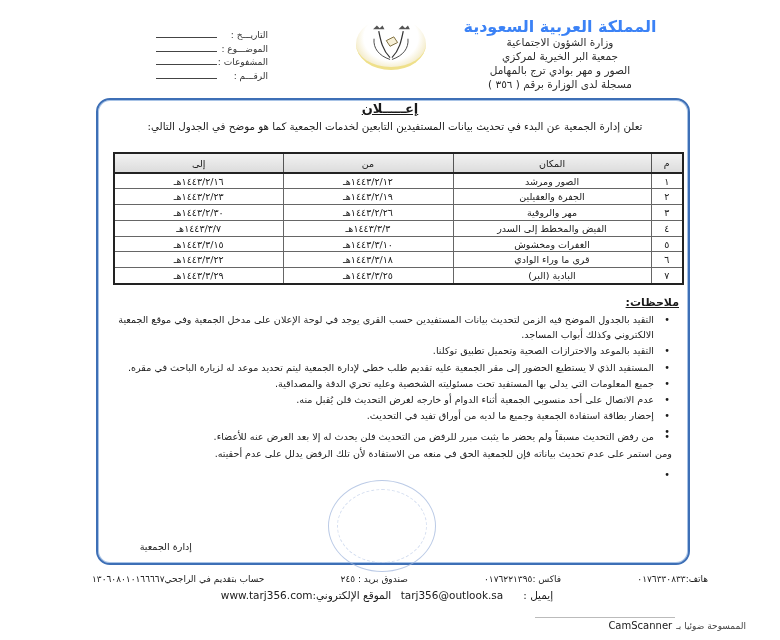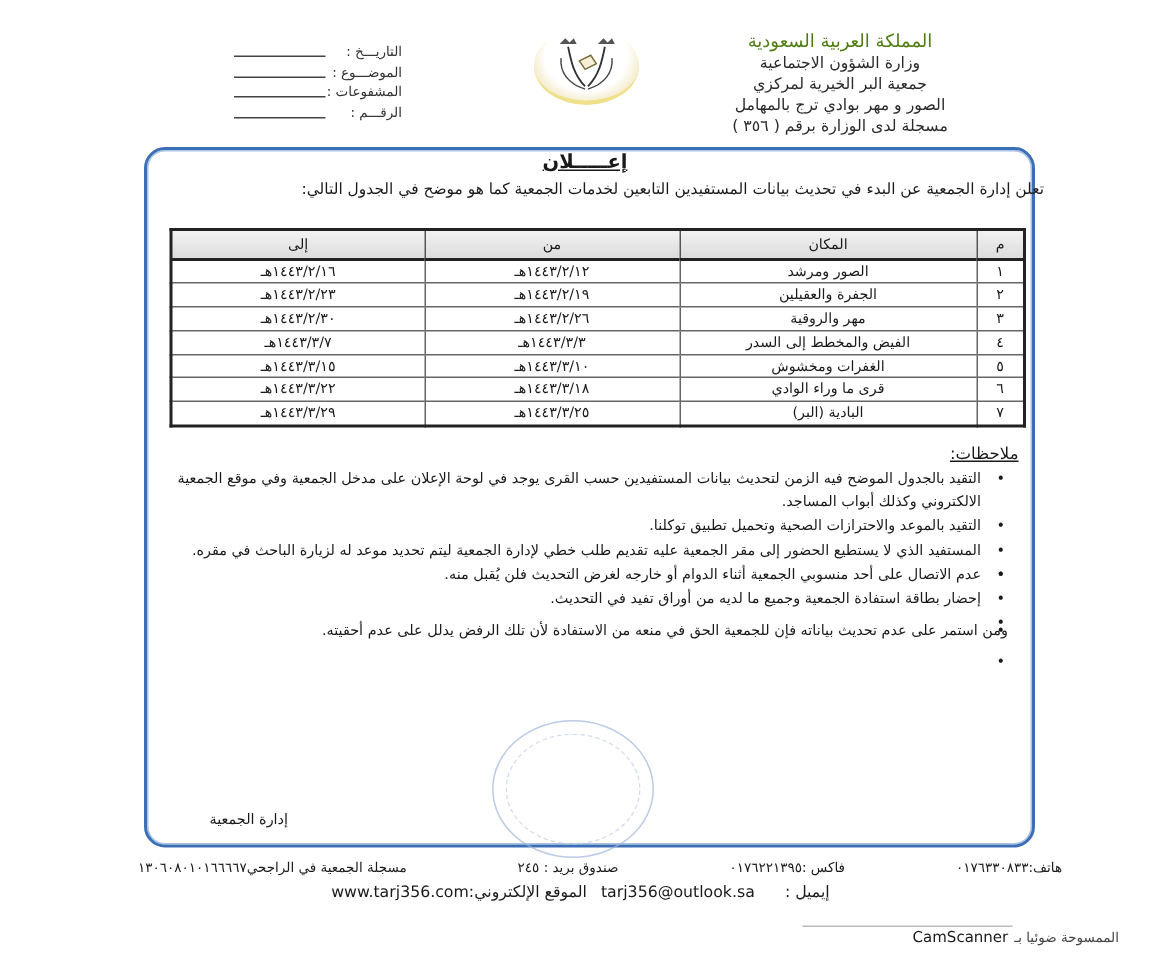--- a/index.html
+++ b/index.html
@@ -3,21 +3,21 @@
   <meta charset="utf-8">
   <style>
     * { box-sizing: border-box; margin: 0; padding: 0; }
     html, body { width: 780px; height: 640px; background: #ffffff; overflow: hidden; }
     body { position: relative; font-family: "DejaVu Sans", sans-serif; color: #1a1a1a; }
 
     .letterhead-right {
       position: absolute; top: 20px; right: 120px; width: 200px;
       direction: rtl; text-align: center; font-size: 10.5px; line-height: 14px; color: #2b2b2b;
     }
-    .letterhead-right .kingdom { color: #4d7c0f; font-size: 12px; margin-bottom: 1px; }
+    .letterhead-right .kingdom { color: #3b82f6; font-size: 16px; margin-bottom: 1px; font-weight: bold; }
 
     .logo {
       position: absolute; top: 18px; left: 356px; width: 70px; height: 52px;
       border-radius: 50%; background: radial-gradient(ellipse at 50% 40%, #ffffff 55%, #f4eccb 75%, #e9d87a 100%);
       border-bottom: 3px solid #efe08a;
     }
     .logo svg { width: 100%; height: 100%; }
 
     .letterhead-left {
       position: absolute; top: 29px; left: 156px; width: 112px;
@@ -31,41 +31,41 @@
       position: absolute; left: 96px; top: 98px; width: 594px; height: 467px;
       border: 2px solid #3d6fb6; border-radius: 14px;
       box-shadow: inset 0 0 0 1px #a8c3e6;
     }
 
     .announce-title {
       position: absolute; top: 101px; left: 0; width: 780px; text-align: center;
       font-weight: bold; font-size: 13px; text-decoration: underline; direction: rtl;
     }
     .intro {
-      position: absolute; top: 118px; left: 126px; width: 570px; direction: rtl;
-      font-size: 10.3px; line-height: 16px; text-align: right;
+      position: absolute; top: 118px; left: 110px; width: 570px; direction: rtl;
+      font-size: 10.3px; line-height: 16px; text-align: center;
     }
 
     table.schedule {
       position: absolute; top: 152px; left: 113px; width: 571px;
       border-collapse: collapse; direction: rtl; font-size: 9.5px;
       border: 2px solid #222;
     }
     table.schedule th {
       background: linear-gradient(#f2f2f2, #dcdcdc); font-weight: normal; height: 20px;
       border: 1px solid #555; border-bottom: 2px solid #222;
     }
     table.schedule td { border: 1px solid #666; height: 15.8px; text-align: center; }
     table.schedule .c-num { width: 32px; }
     table.schedule .c-place { width: 198px; }
     table.schedule .c-from { width: 170px; }
 
     .notes-title {
       position: absolute; top: 296px; right: 101px; direction: rtl;
-      font-weight: normal; font-size: 11px; text-decoration: underline;
+      font-weight: bold; font-size: 11px; text-decoration: underline;
     }
     .notes {
       position: absolute; top: 312px; left: 110px; width: 562px; direction: rtl;
       font-size: 9.6px; line-height: 15.2px; list-style: none;
     }
     .notes li { position: relative; padding-right: 18px; margin-bottom: 1px; }
     .notes li .bullet { position: absolute; right: 2px; top: 0; }
     .notes li.cont { padding-right: 18px; }
 
     .signature {
@@ -196,38 +196,38 @@
         <td>١٤٤٣/٣/٢٩هـ</td>
       </tr>
     </tbody>
 </table>
 
 <div class="notes-title">ملاحظات:</div>
 <ul class="notes">
   <li><span class="bullet">•</span><span>التقيد بالجدول الموضح فيه الزمن لتحديث بيانات المستفيدين حسب القرى يوجد في لوحة الإعلان على مدخل الجمعية وفي موقع الجمعية الالكتروني وكذلك أبواب المساجد.</span></li>
   <li><span class="bullet">•</span><span>التقيد بالموعد والاحترازات الصحية وتحميل تطبيق توكلنا.</span></li>
   <li><span class="bullet">•</span><span>المستفيد الذي لا يستطيع الحضور إلى مقر الجمعية عليه تقديم طلب خطي لإدارة الجمعية ليتم تحديد موعد له لزيارة الباحث في مقره.</span></li>
-  <li><span class="bullet">•</span></li>
+  <li><span class="bullet">•</span><span>جميع المعلومات التي يدلي بها المستفيد تحت مسئوليته الشخصية وعليه تحري الدقة والمصداقية.</span></li>
   <li><span class="bullet">•</span><span>عدم الاتصال على أحد منسوبي الجمعية أثناء الدوام أو خارجه لغرض التحديث فلن يُقبل منه.</span></li>
   <li><span class="bullet">•</span><span>إحضار بطاقة استفادة الجمعية وجميع ما لديه من أوراق تفيد في التحديث.</span></li>
   <li><span class="bullet">•</span></li>
-  <li style="margin-top:6px"><span class="bullet">•</span></li>
+  <li style="margin-top:6px"><span class="bullet">•</span><span>من رفض التحديث مسبقاً ولم يحضر ما يثبت مبرر للرفض من التحديث فلن يحدث له إلا بعد العرض عنه للأعضاء.</span></li>
   <li class="cont" style="padding-right:0"><span>ومن استمر على عدم تحديث بياناته فإن للجمعية الحق في منعه من الاستفادة لأن تلك الرفض يدلل على عدم أحقيته.</span></li>
   <li style="margin-top:6px"><span class="bullet">•</span></li>
 </ul>
 
 <div class="signature">إدارة الجمعية</div>
 
 <div class="stamp"></div>
 
 <div class="footer-line1">
   <span>هاتف:٠١٧٦٣٣٠٨٣٣</span>
   <span>فاكس :٠١٧٦٢٢١٣٩٥</span>
   <span>صندوق بريد : ٢٤٥</span>
-  <span>مسجلة الجمعية في الراجحي١٣٠٦٠٨٠١٠١٦٦٦٦٧</span>
+  <span>حساب بتقديم في الراجحي١٣٠٦٠٨٠١٠١٦٦٦٦٧</span>
 </div>
 <div class="footer-line2">
   <span>إيميل :</span><span style="margin:0 14px 0 0;direction:ltr;display:inline-block">tarj356@outlook.sa</span>
   <span style="margin-left:0">الموقع الإلكتروني:</span><span style="margin:0;direction:ltr;display:inline-block">www.tarj356.com</span>
 </div>
 
 <div class="scanner-line"></div>
 <div class="scanner">
   <span class="ar">الممسوحة ضوئيا بـ</span><span>CamScanner</span>
 </div>

